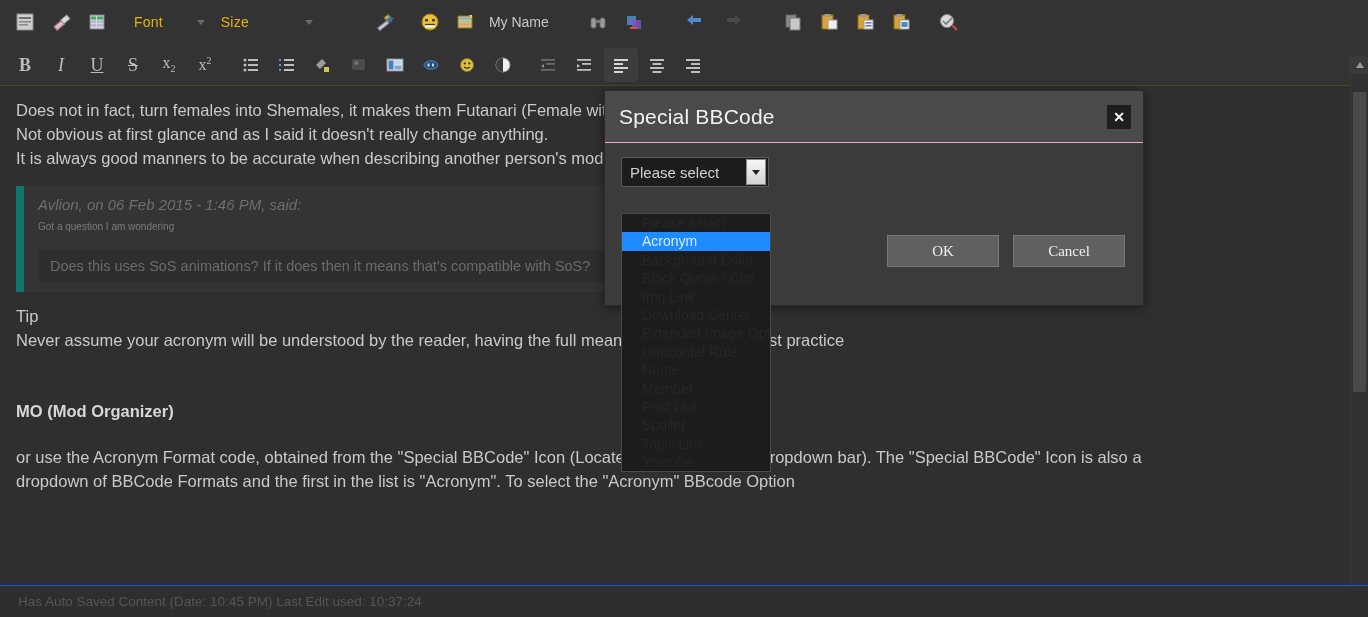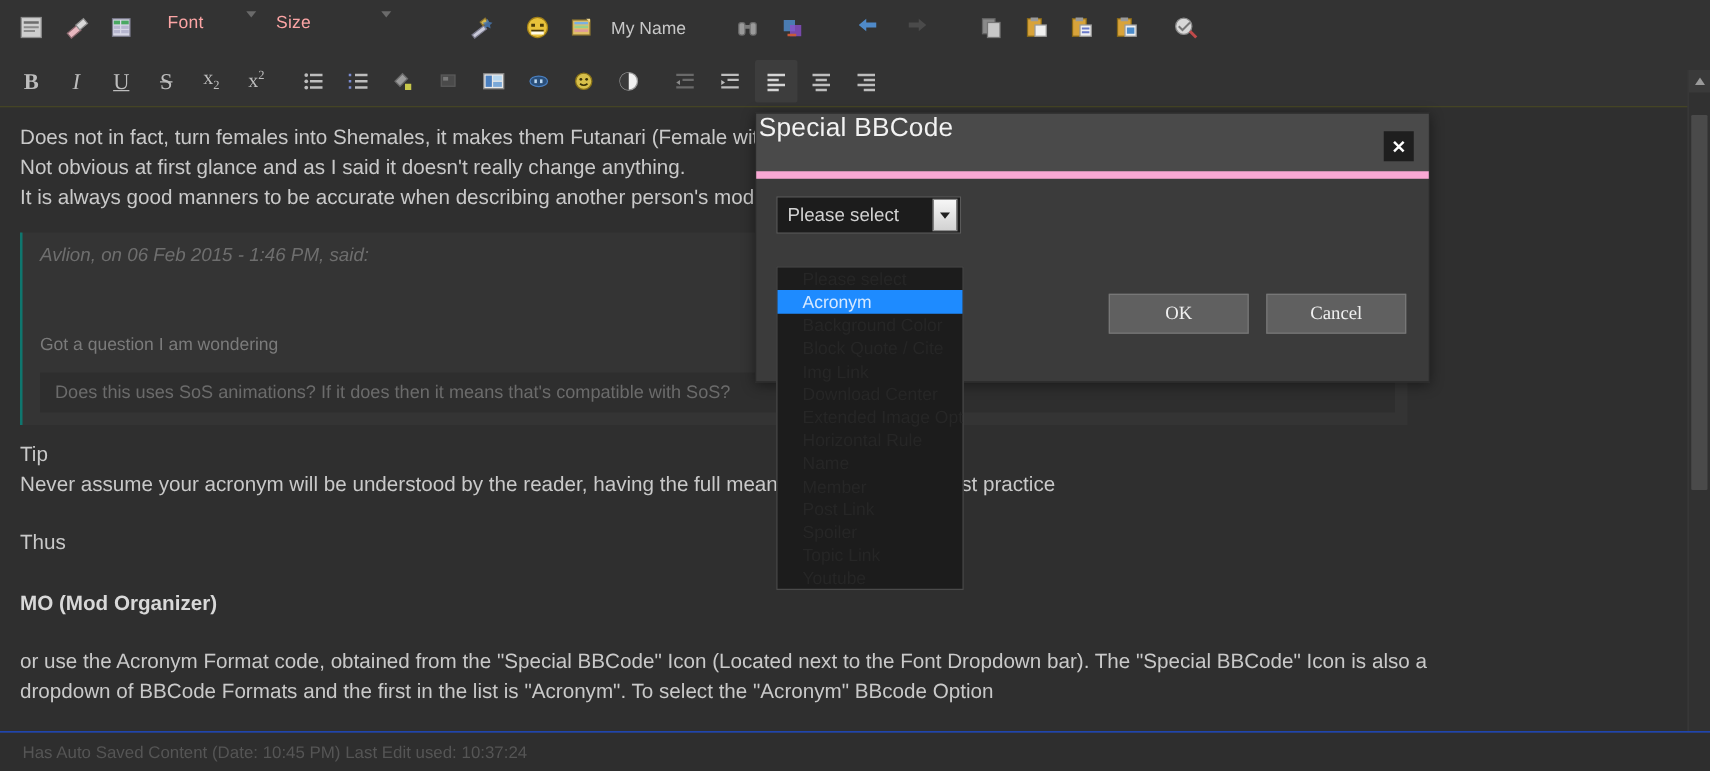--- a/index.html
+++ b/index.html
@@ -47,22 +47,22 @@
   .tb-btn.active { background: #3d3d3d; }
 
   .tb-gap-sm { width: 10px; flex: 0 0 auto; }
   .tb-gap-md { width: 26px; flex: 0 0 auto; }
   .tb-gap-lg { width: 46px; flex: 0 0 auto; }
 
   
   .tb-select {
     height: 26px;
     display: flex;
-    align-items: flex-start;
-    color: #fca5a5;
+    align-items: center;
+    color: #eab308;
     font-size: 14px;
     padding: 0 8px;
     flex: 0 0 auto;
     letter-spacing: .2px;
   }
   .tb-select .caret {
     margin-left: 34px;
     width: 0; height: 0;
     border-left: 4px solid transparent;
     border-right: 4px solid transparent;
@@ -110,38 +110,37 @@
     font-size: 16.5px;
     line-height: 24px;
     white-space: nowrap;
   }
   .spacer-md { height: 22px; }
   .bold-line { font-weight: bold; color: #d8d8d8 !important; margin-top: 25px; }
 
   
   .quote {
     background: #343434;
-    border-left: 2px solid #0f766e;
+    border-left: 8px solid #0f766e;
     margin: 16px 0 12px 0;
     padding: 8px 10px 10px 14px;
     max-width: 1110px;
   }
   .quote .qhead {
     color: #6e6e6e;
     font-style: italic;
     font-size: 15px;
     line-height: 22px;
     white-space: nowrap;
   }
   .quote .qtext {
     color: #7b7b7b;
-    font-size: 14px;
+    font-size: 10px;
     line-height: 22px;
     white-space: nowrap;
-    margin-top: 48px;
   }
   .quote .qinner {
     background: #2e2e2e;
     margin-top: 12px;
     padding: 8px 10px 8px 12px;
     color: #6b6b6b;
     font-size: 14.5px;
     white-space: nowrap;
   }
 
@@ -212,24 +211,24 @@
     top: 90px;
     width: 540px;
     background: #3b3b3b;
     box-shadow: 0 2px 10px rgba(0,0,0,.45);
     border: 1px solid #2a2a2a;
   }
   .modal-header {
     height: 52px;
     background: #4a4a4a;
     display: flex;
-    align-items: flex-start;
-    padding: 0 2px;
+    align-items: center;
+    padding: 0 14px;
     position: relative;
-    border-bottom: 6px solid #f9a8d4;
+    border-bottom: 1px solid #f9a8d4;
   }
   .modal-title {
     color: #f2f2f2;
     font-size: 21px;
     letter-spacing: .2px;
   }
   .modal-close {
     position: absolute;
     right: 12px;
     top: 14px;
@@ -639,21 +638,20 @@
       <div class="qhead">Avlion, on 06 Feb 2015 - 1:46 PM, said:</div>
       <div class="qtext">Got a question I am wondering</div>
       <div class="qinner">Does this uses SoS animations? If it does then it means that's compatible with SoS?</div>
     </div>
 
     <p>Tip</p>
     <p>Never assume your acronym will be understood by the reader, having the full meaning on first use is best practice</p>
 
     <div class="spacer-md"></div>
 
-    <p>Thus</p>
     <p class="bold-line">MO (Mod Organizer)</p>
 
     <div class="spacer-md"></div>
 
     <p>or use the Acronym Format code, obtained from the "Special BBCode" Icon (Located next to the Font Dropdown bar). The "Special BBCode" Icon is also a</p>
     <p>dropdown of BBCode Formats and the first in the list is "Acronym". To select the "Acronym" BBcode Option</p>
   </div>
 
   <div class="vscroll">
     <div class="arrow">

